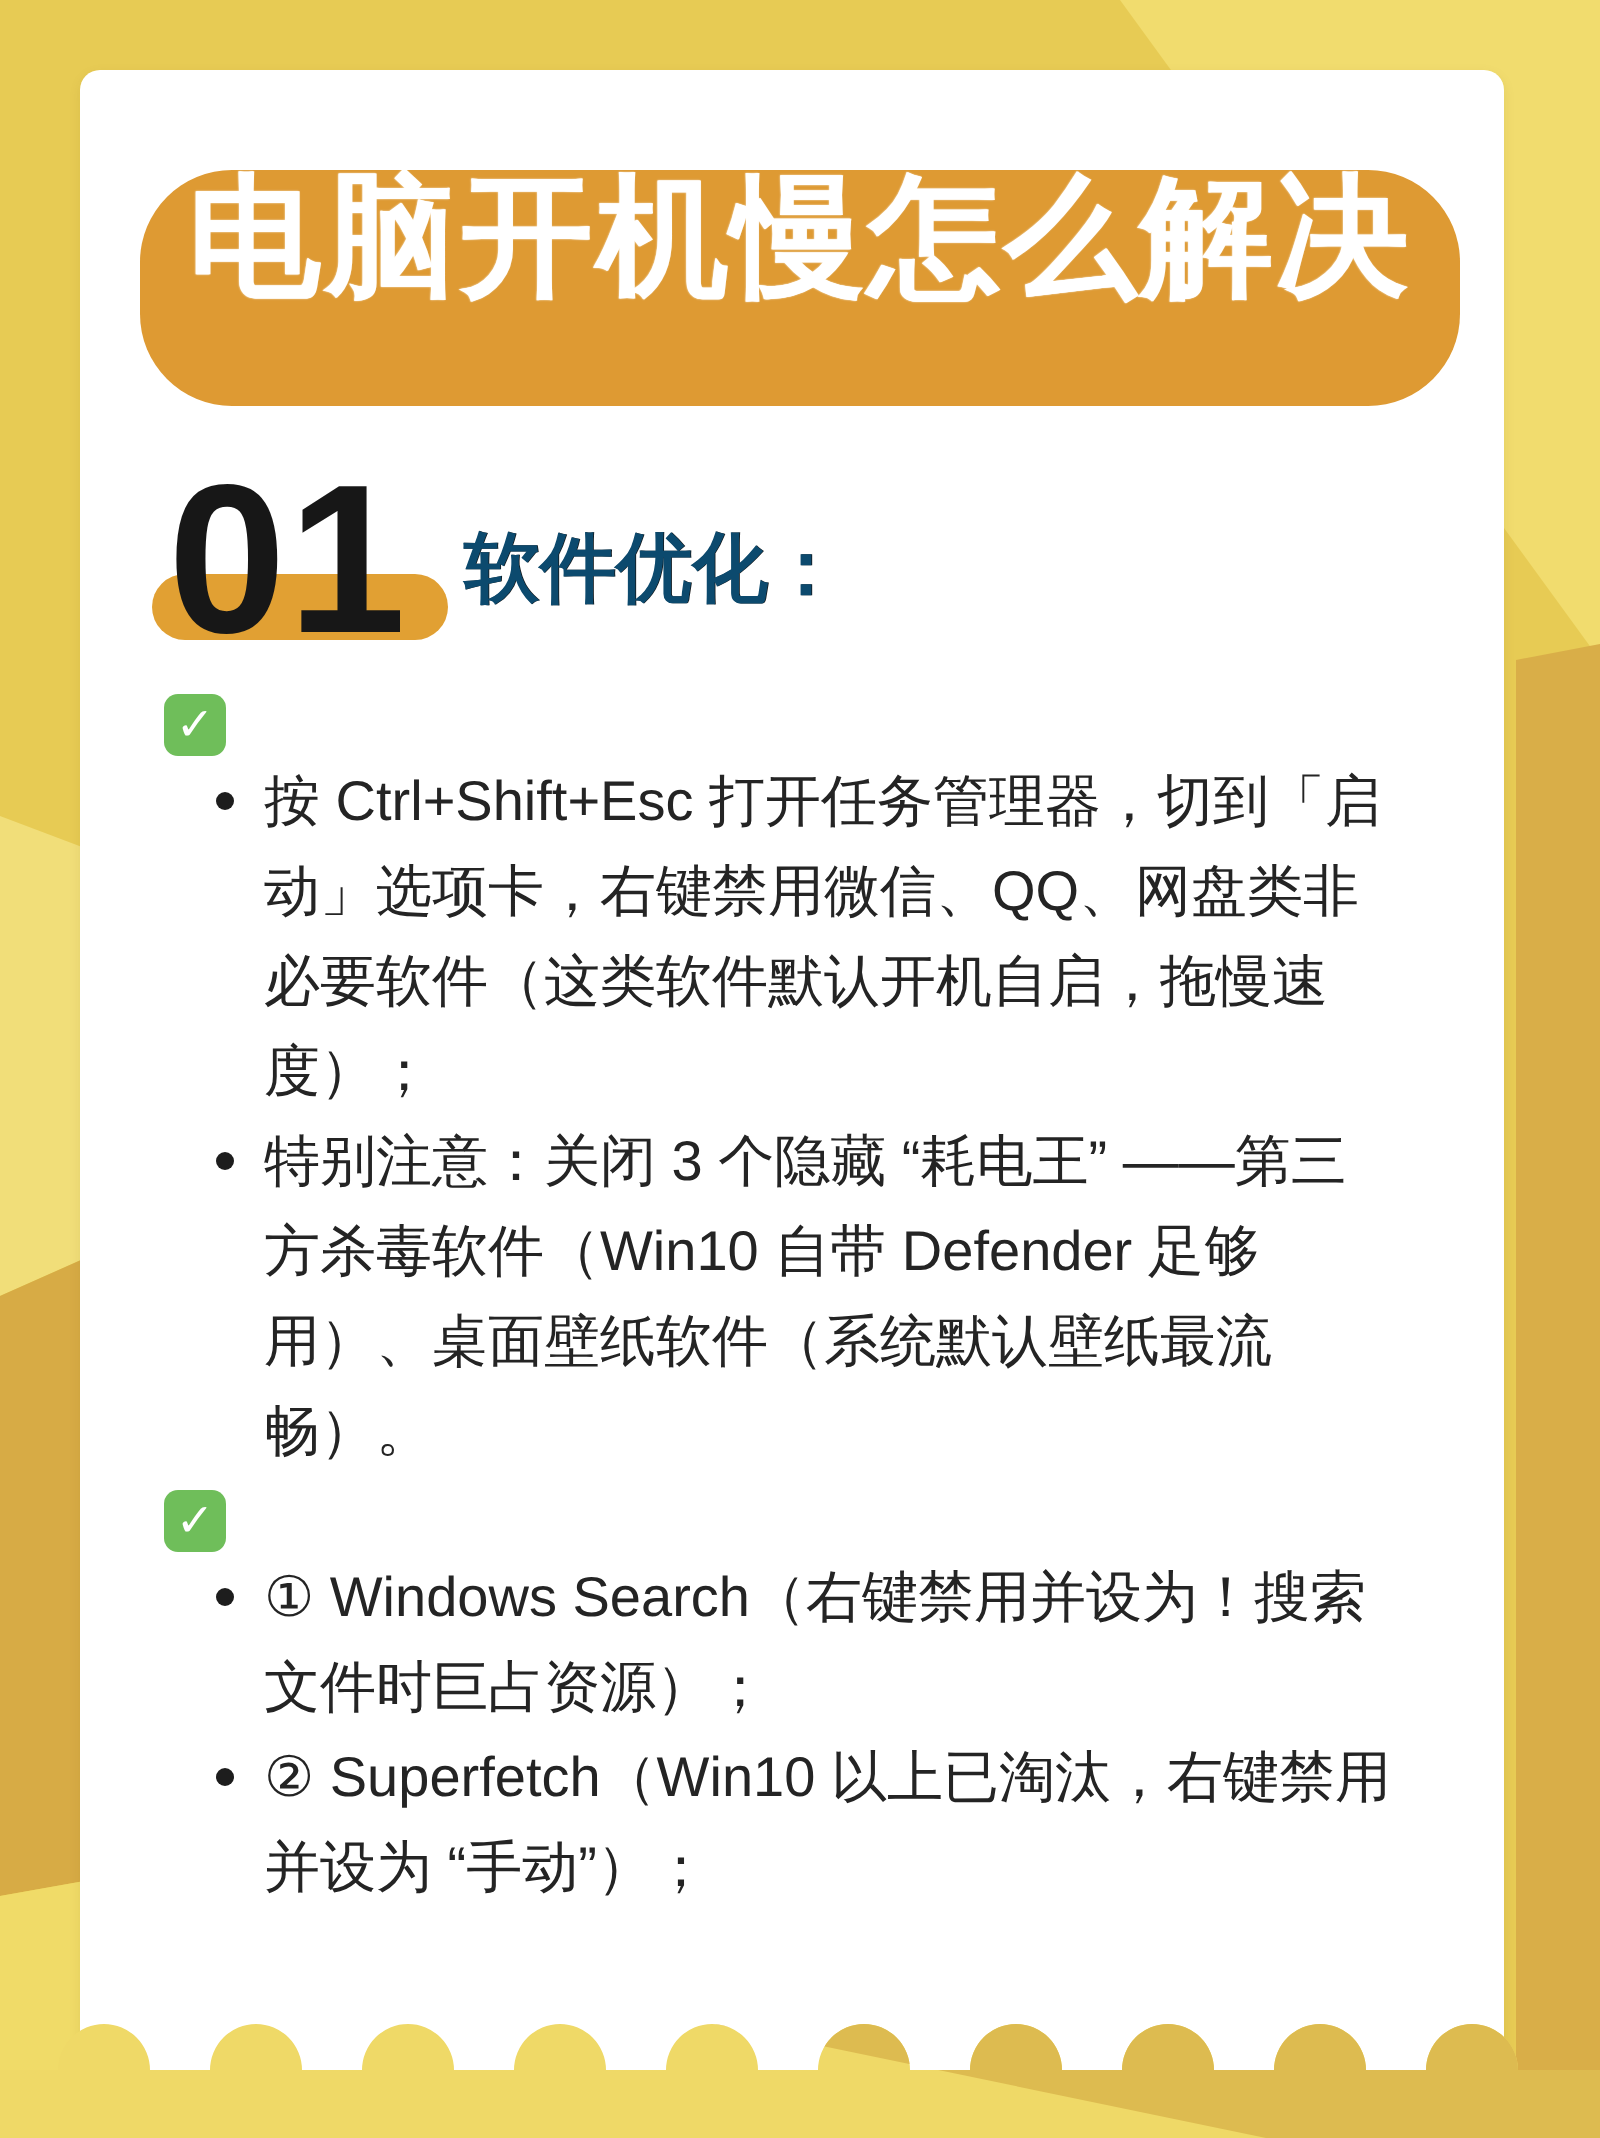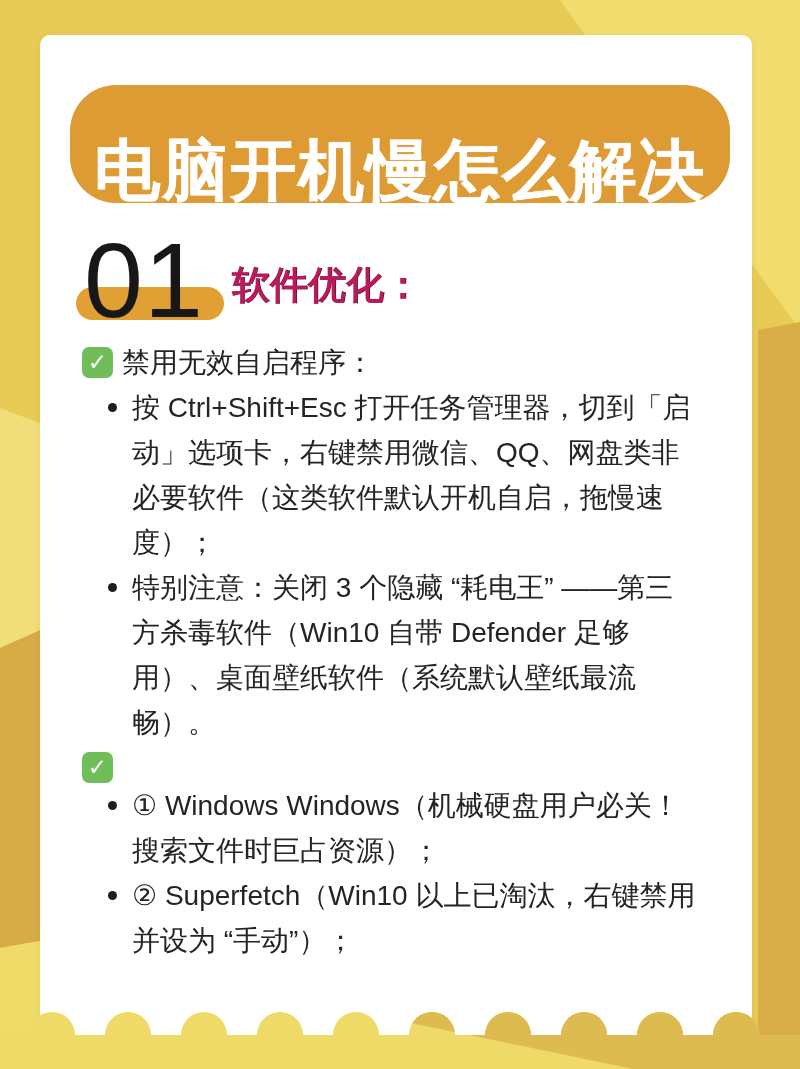--- a/index.html
+++ b/index.html
@@ -16,42 +16,42 @@
   .card{
     position:absolute;left:40px;top:35px;width:712px;height:1005px;
     background:#FFFFFF;border-radius:10px;z-index:1;overflow:hidden;
     box-shadow:0 2px 6px rgba(120,90,0,0.10);
   }
 
   
   .banner{
     position:absolute;left:30px;top:50px;width:660px;height:118px;
     background:#DE9A33;border-radius:46px;
-    display:flex;align-items:flex-end;justify-content:center;
+    display:flex;align-items:flex-start;justify-content:center;
   }
   .banner-text{
     color:#FFFFFF;font-size:66px;font-weight:900;letter-spacing:2px;
     text-shadow:0 0 1px #ffffff, 0.5px 0 0 #ffffff;
     white-space:nowrap;line-height:1;
   }
 
   
   .section-head{position:absolute;left:0;top:0;width:100%;height:0;}
   .num-pill{
     position:absolute;left:36px;top:252px;width:148px;height:33px;
     background:#E1A033;border-radius:17px;z-index:1;
   }
   .num{
     position:absolute;left:44px;top:192px;z-index:2;
-    font-size:106px;line-height:1;font-weight:400;color:#171717;
+    font-size:106px;line-height:1;font-weight:700;color:#171717;
     letter-spacing:1px;
   }
   .sec-title{
     position:absolute;left:192px;top:226px;z-index:2;
-    font-size:38px;font-weight:900;color:#be185d;line-height:1.3;
+    font-size:38px;font-weight:900;color:#0c4a6e;line-height:1.3;
     text-shadow:0.4px 0 0 #151515;
     white-space:nowrap;
   }
 
   
   .content{
     position:absolute;left:42px;top:305px;width:618px;
     font-size:28px;line-height:45px;color:#242424;
   }
   .check-row{display:flex;align-items:flex-start;gap:9px;}
@@ -91,32 +91,31 @@
     <div class="section-head">
       <span class="num-pill"></span>
       <span class="num">01</span>
       <span class="sec-title">软件优化：</span>
     </div>
 
     <div class="content">
 
       <div class="check-row">
         <span class="check-icon">✓</span>
-        <span class="check-label">禁用无效自启程序：</span>
       </div>
       <ul class="bullets">
         <li>按 Ctrl+Shift+Esc 打开任务管理器，切到「启动」选项卡，右键禁用微信、QQ、网盘类非必要软件（这类软件默认开机自启，拖慢速度）；</li>
         <li>特别注意：关闭 3 个隐藏 “耗电王” ——第三方杀毒软件（Win10 自带 Defender 足够用）、桌面壁纸软件（系统默认壁纸最流畅）。</li>
       </ul>
 
       <div class="check-row">
         <span class="check-icon">✓</span>
       </div>
       <ul class="bullets">
-        <li>① Windows Windows（机械硬盘用户必关！搜索文件时巨占资源）；</li>
+        <li>① Windows Search（右键禁用并设为！搜索文件时巨占资源）；</li>
         <li>② Superfetch（Win10 以上已淘汰，右键禁用并设为 “手动”）；</li>
 
       </ul>
 
     </div>
   </div>
 
   <svg class="scallop-svg" width="800" height="69" viewBox="0 0 800 69" aria-hidden="true">
     <defs>
       <clipPath id="sc">

